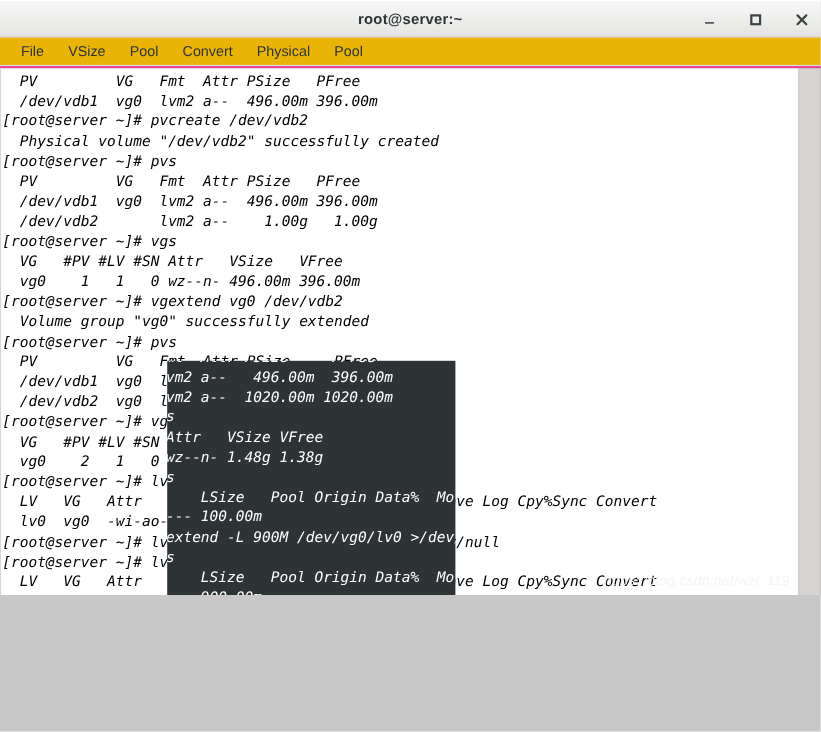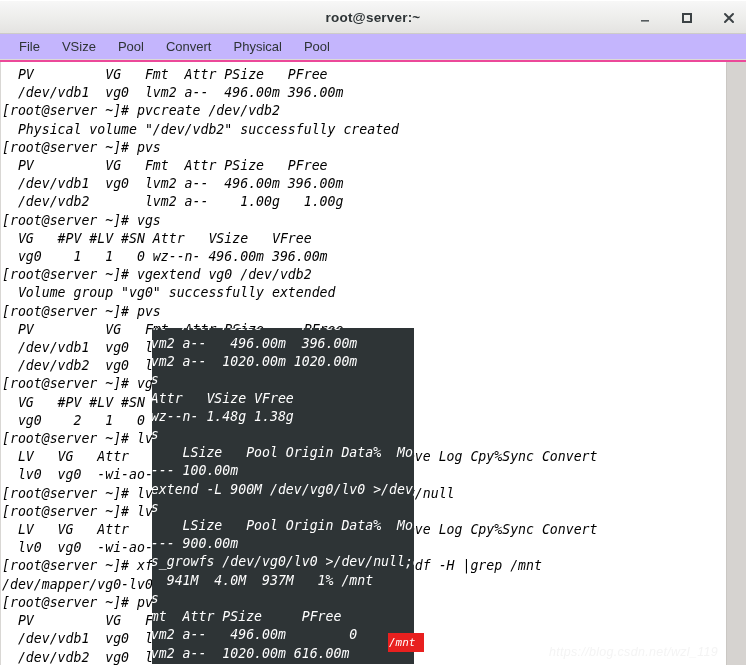--- a/index.html
+++ b/index.html
@@ -2,21 +2,21 @@
 <html><head>
 <meta charset="utf-8">
 <style>
   html,body{margin:0;padding:0;}
   body{
     width:746px;height:665px;overflow:hidden;
     background:#c8c8c8;
     font-family:"Liberation Sans", sans-serif;
   }
   .window{
-    position:absolute;left:0;top:0;width:746px;height:665px;
+    position:absolute;left:0;top:0;width:746px;height:541px;
     background:#f2f1f0;
     display:flex;flex-direction:column;
     box-sizing:border-box;
   }
   
   .titlebar{
     position:relative;
     height:34px;min-height:34px;
     background:linear-gradient(to bottom,#f7f7f7 0%,#ececea 60%,#e4e3e1 100%);
     border-bottom:1px solid #cdcbc8;
@@ -36,21 +36,21 @@
   .win-btn{
     width:22px;height:22px;
     display:flex;align-items:center;justify-content:center;
     color:#555b5e;font-size:13px;line-height:1;
     cursor:default;
   }
   .win-btn svg{display:block;}
   
   .menubar{
     height:26px;min-height:26px;
-    background:#c4b5fd;
+    background:#eab308;
     border-bottom:1px solid #dcdad5;
     display:flex;align-items:center;
     padding-left:8px;
     box-sizing:border-box;
   }
   .menu-item{
     font-size:13px;color:#2e3436;
     padding:3px 11px;
     cursor:default;white-space:nowrap;
   }

